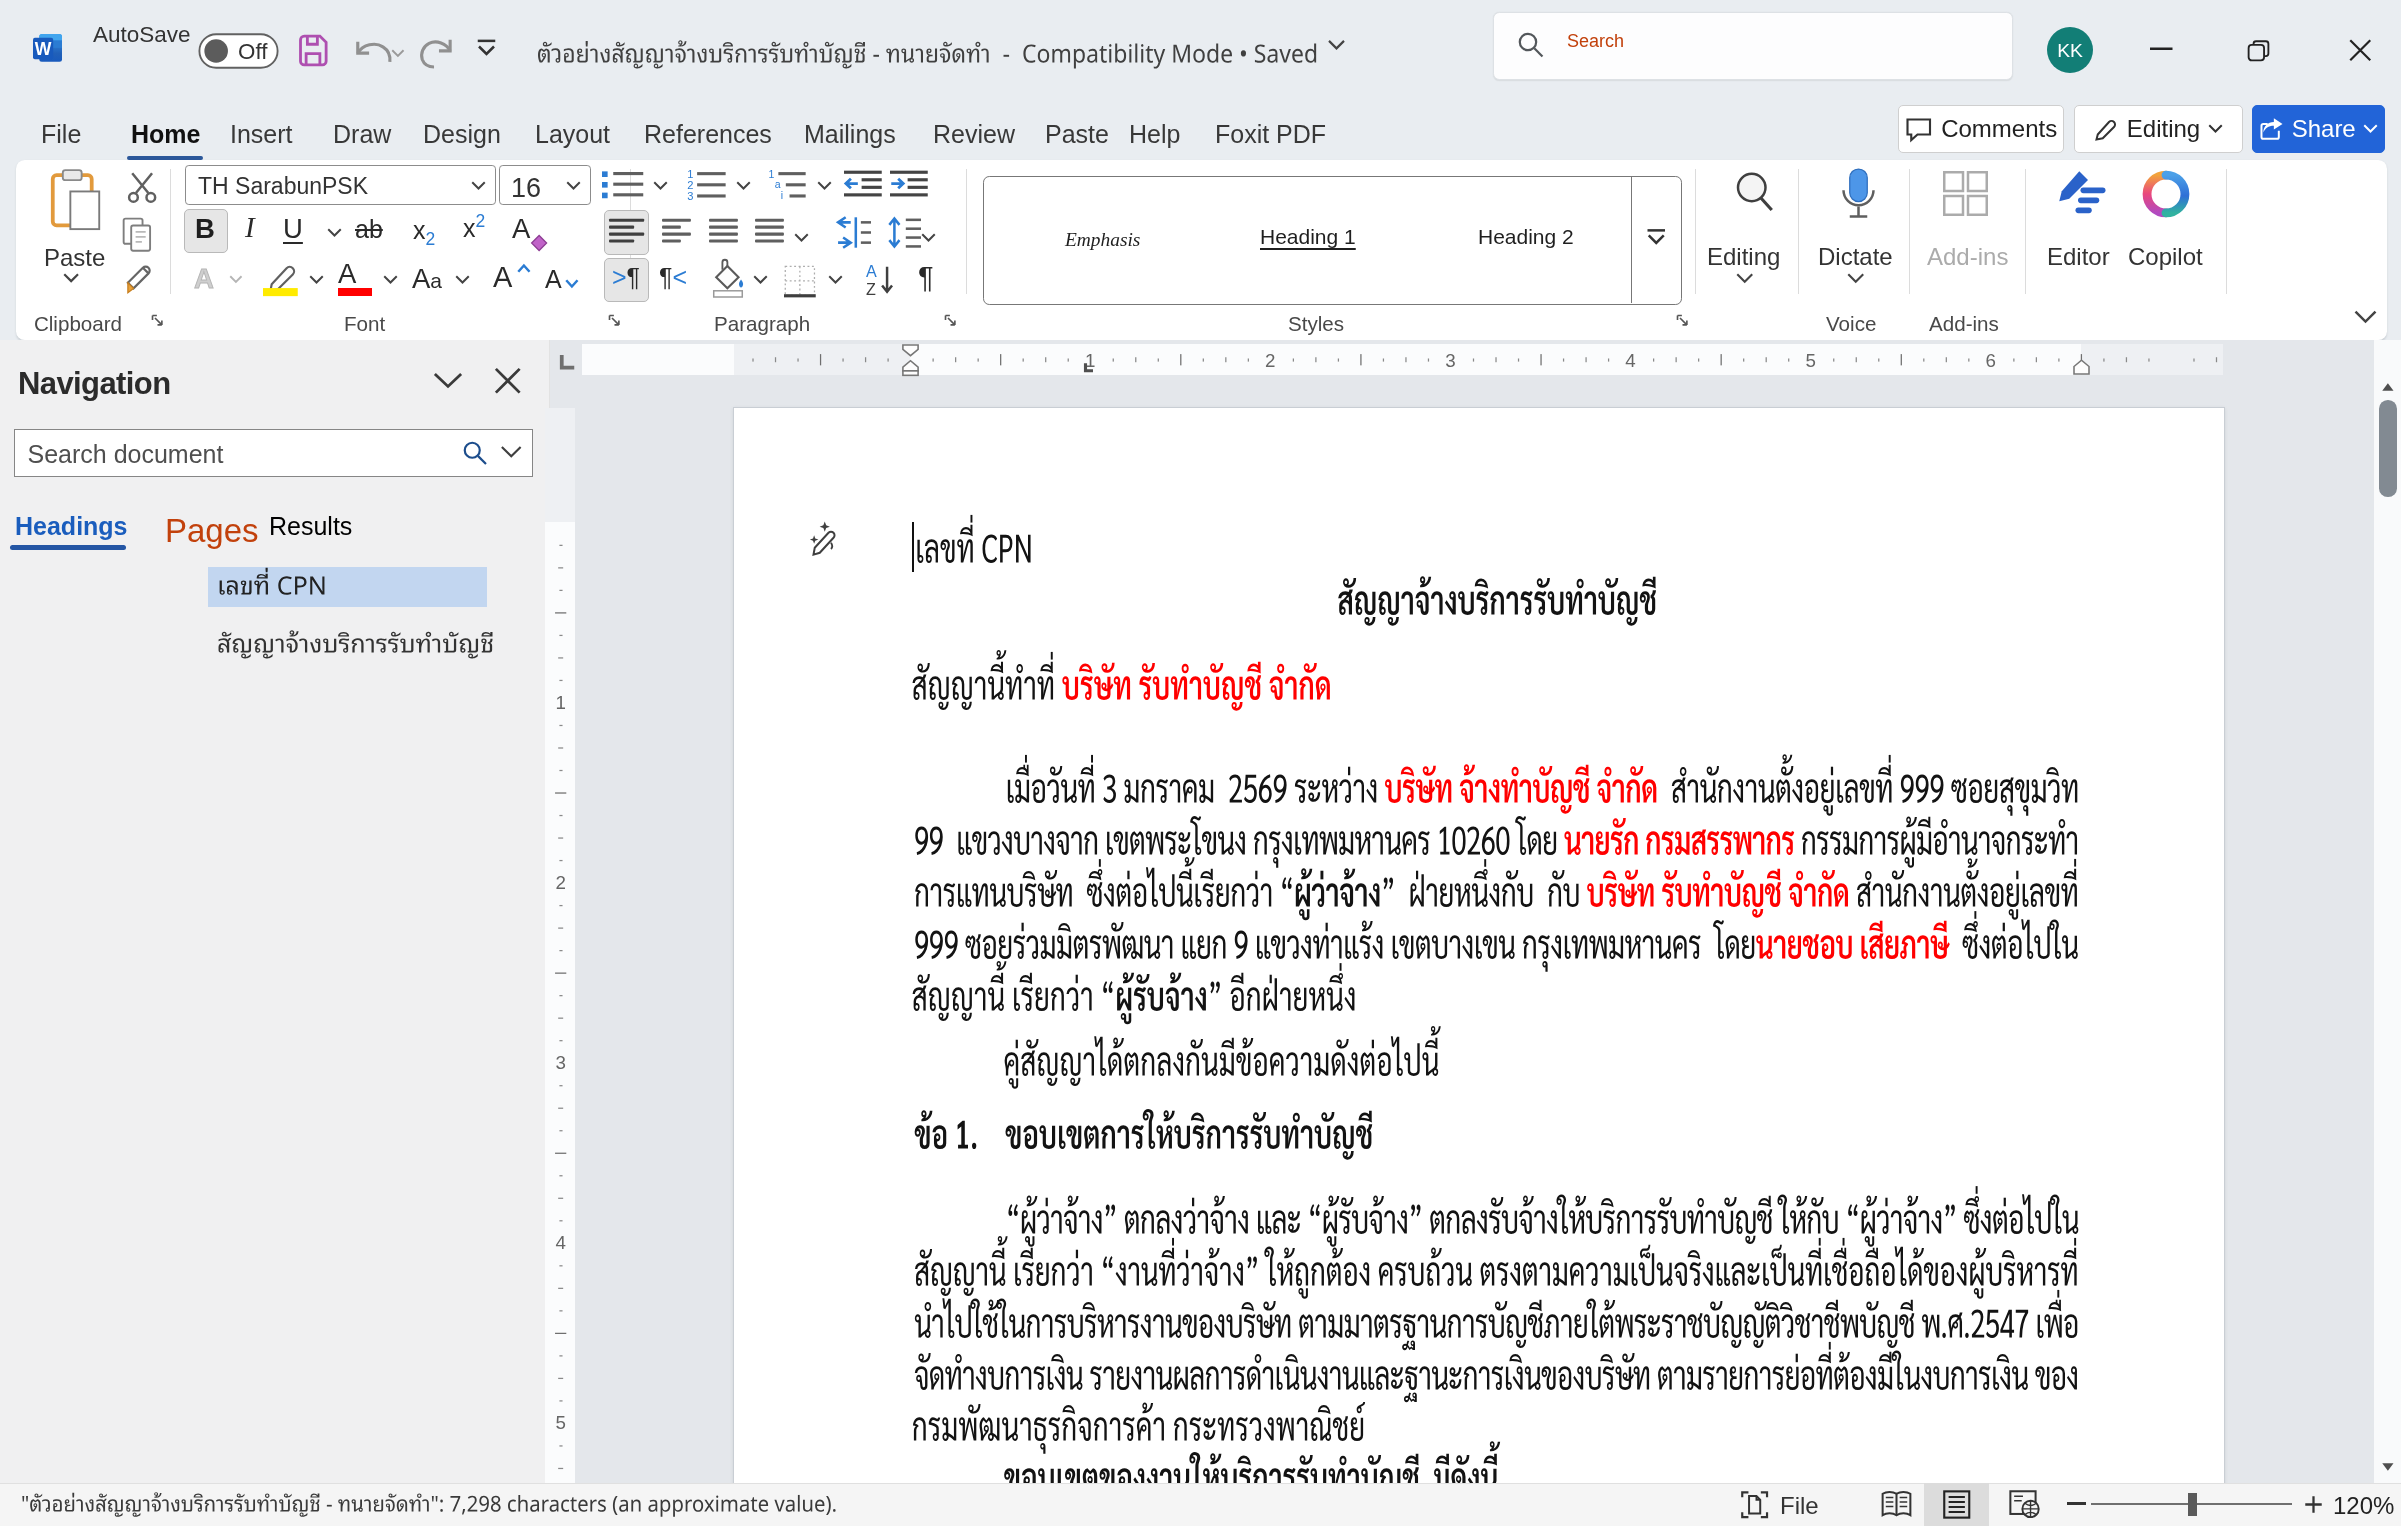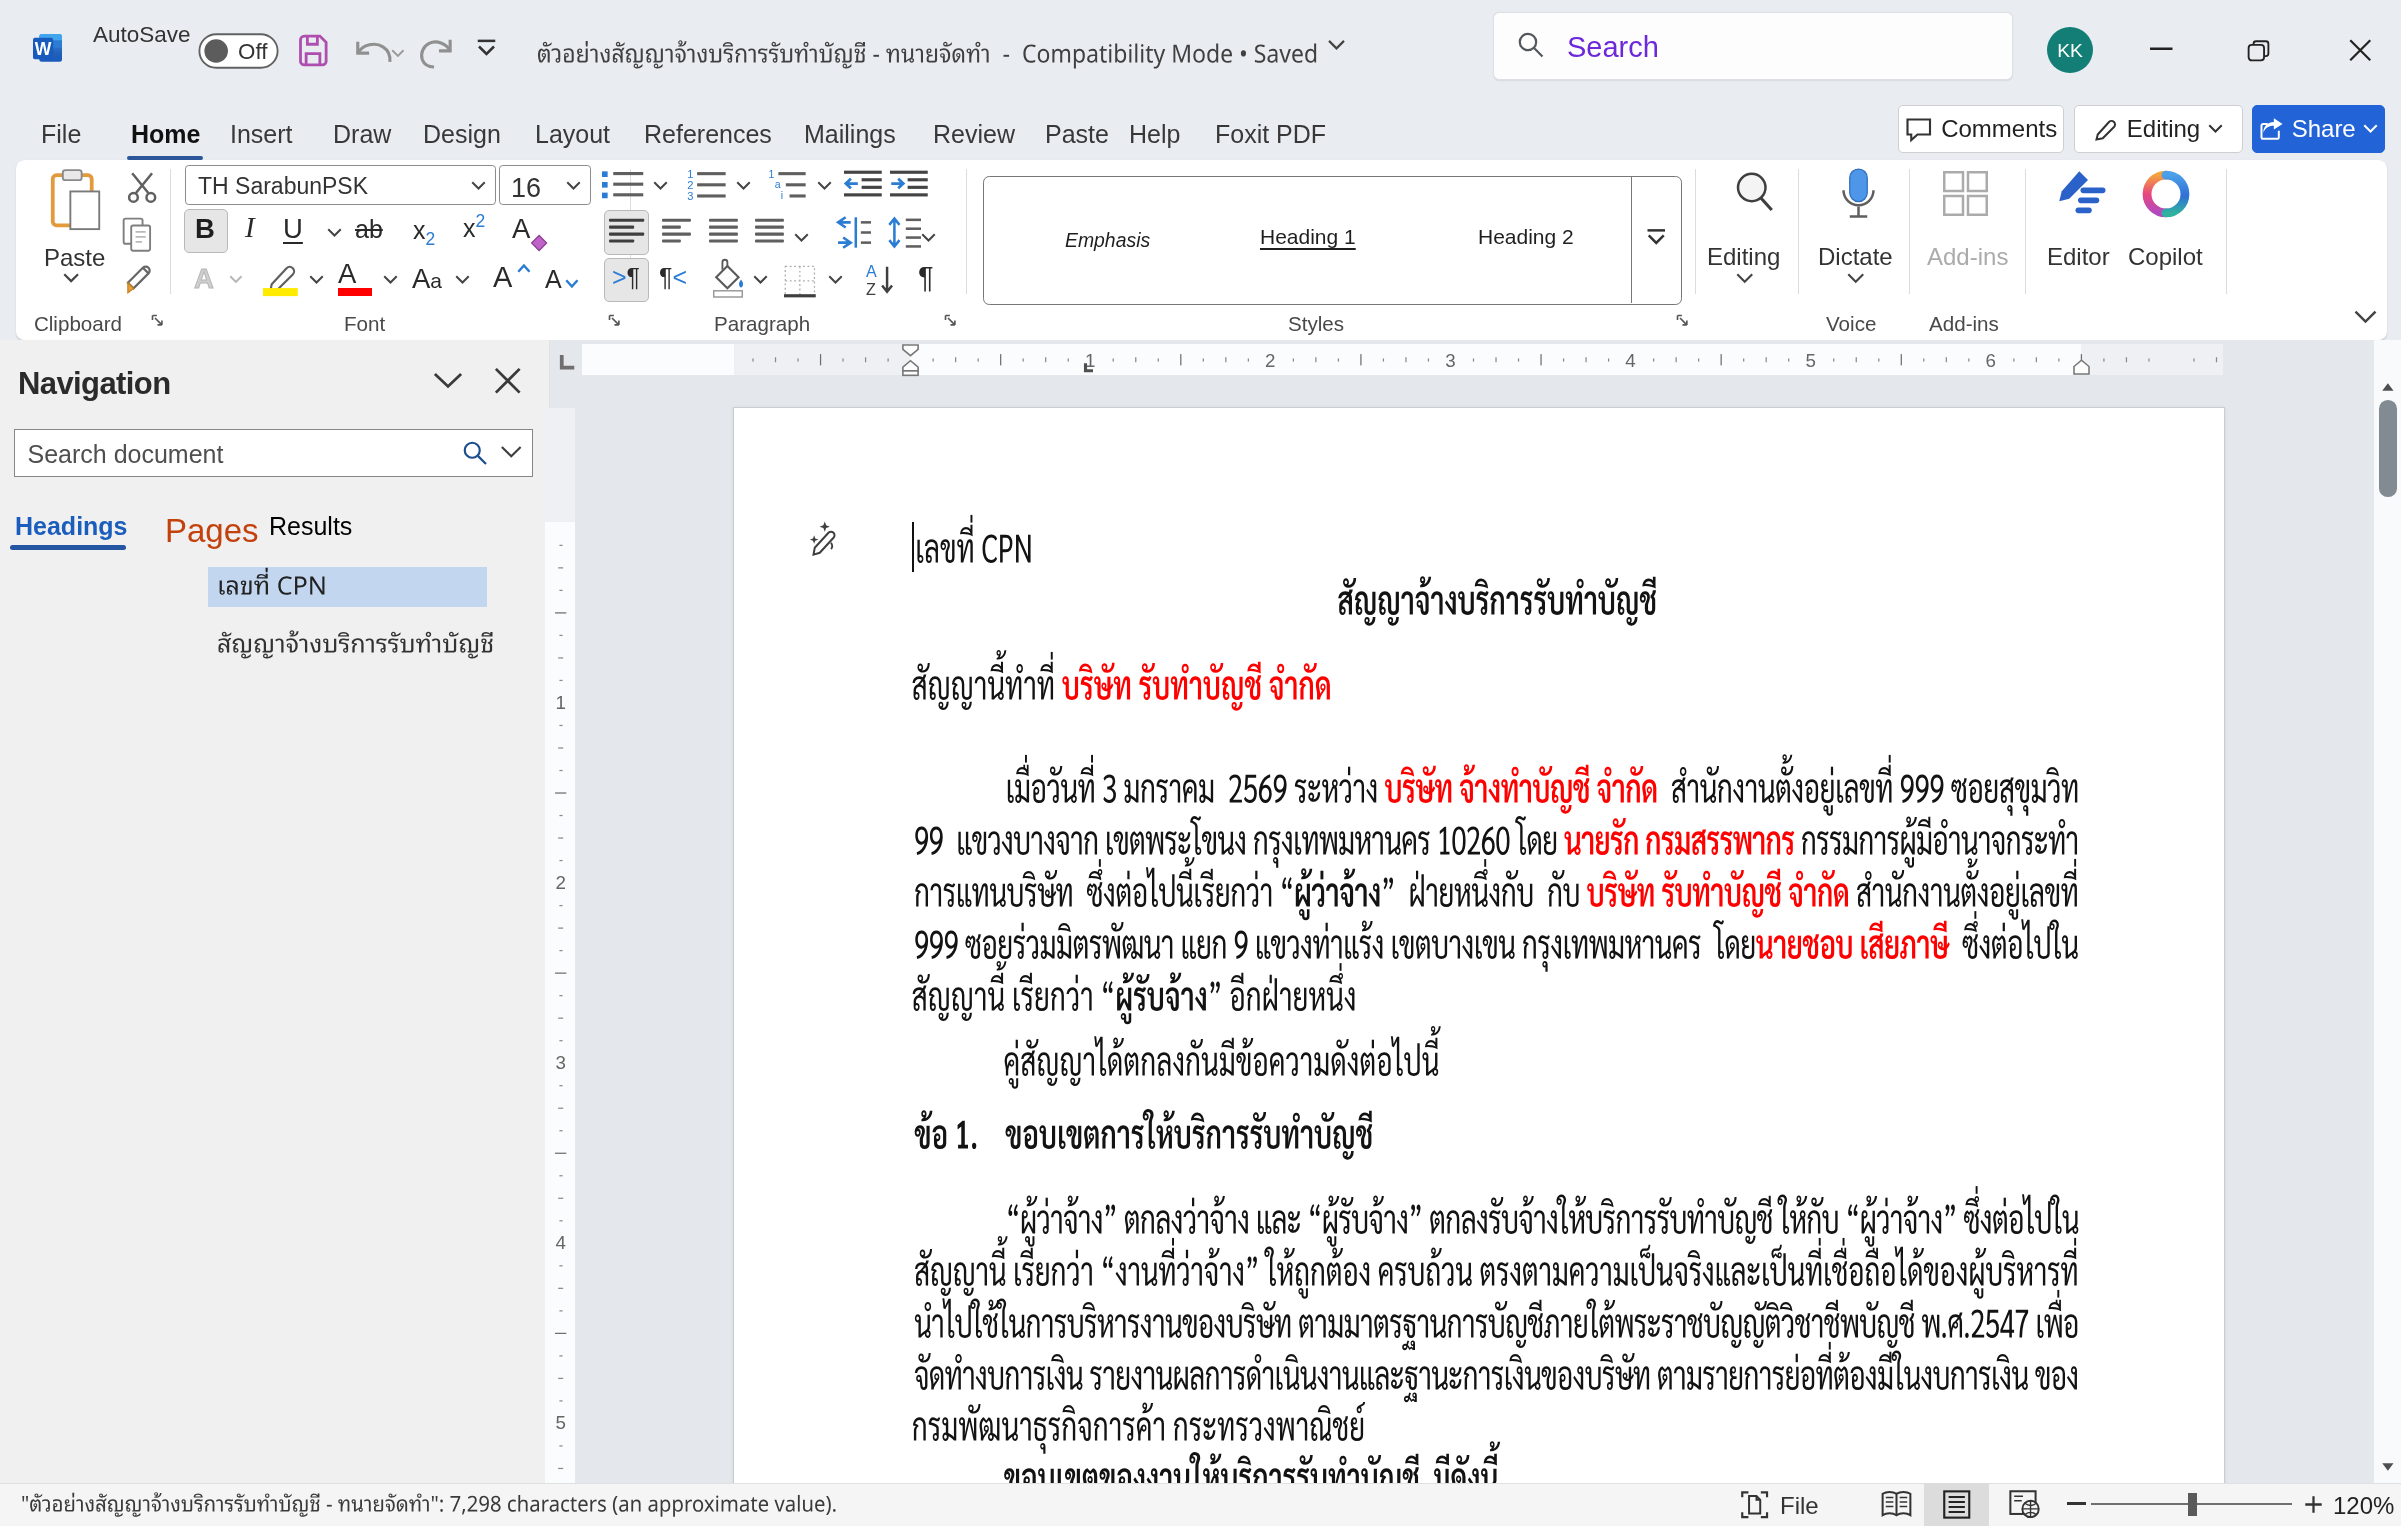--- a/index.html
+++ b/index.html
@@ -17,21 +17,21 @@
 .tbx{position:absolute;font-size:24px;color:#3a3a3a;white-space:nowrap}
 .ribtx{position:absolute;font-size:24px;color:#333;white-space:nowrap}
 .seltile{background:#e6e6e6;border:1.3px solid #b9b9b9;border-radius:5px}
 .navpane{position:absolute;left:0;top:340px;width:550px;height:1143px;background:#f0f0f1;border-right:0.6px solid #e2e2e2}
 .docarea{position:absolute;left:550px;top:340px;width:1851px;height:1143px;background:#e4e7eb}
 .page{position:absolute;left:734px;top:408px;width:1490px;height:1118px;background:#fff;outline:0.6px solid #c9ced4;box-shadow:0 0.6px 3.8px rgba(80,90,100,.25);overflow:hidden}
 .statusbar{position:absolute;left:0;top:1483px;width:2401px;height:43px;background:#f5f5f5;border-top:0.6px solid #e0e0e0}
 
 </style></head><body>
 <div class="ab" style="left:93px;top:22px;font-size:22.5px;color:#333">AutoSave</div>
-<div class="ab" style="left:1567px;top:31px;font-size:29px;color:#6d28d9">Search</div>
+<div class="ab" style="left:1567px;top:31px;font-size:18px;color:#c2410c">Search</div>
 <div class="ab" style="left:1493px;top:12px;width:520px;height:68px;background:#fdfdfe;border:0.6px solid #dde1e5;border-radius:6.3px;box-shadow:0 0.6px 1.3px rgba(0,0,0,.08);z-index:-1"></div>
 <svg class="ab" style="left:1327px;top:39px" width="19" height="12.5" viewBox="0 0 30 20">
     <path d="M3 3 L15 15 L27 3" fill="none" stroke="#444" stroke-width="3.4"></path>
   </svg>
 <div class="tabtx" style="left:41px">File</div>
 <div class="tabtx" style="left:131px;font-weight:700;color:#111">Home</div>
 <div class="ab" style="left:127px;top:156px;width:76px;height:4.4px;background:#2b579a;border-radius:1.9px"></div>
 <div class="tabtx" style="left:230px">Insert</div>
 <div class="tabtx" style="left:333px">Draw</div>
 <div class="tabtx" style="left:423px">Design</div>
@@ -339,21 +339,21 @@
     <path d="M2 2 L12 12 L22 2" fill="none" stroke="#444" stroke-width="3.2"></path>
   </svg>
 <svg class="ab" style="left:866px;top:263px" width="31" height="35" viewBox="0 0 50 56">
     <text x="0" y="22" font-size="26" fill="#2b7cd3" font-family="Liberation Sans">A</text>
     <text x="0" y="52" font-size="26" fill="#3f3f3f" font-family="Liberation Sans">Z</text>
     <path d="M34 6 V44 M26 36 L34 46 L42 36" fill="none" stroke="#3f3f3f" stroke-width="4"></path>
   </svg>
 <div class="ab" style="left:918px;top:261px;font-size:29px;color:#2a2a2a">¶</div>
 <div class="ab" style="left:983px;top:176px;width:699px;height:129px;border:1.3px solid #777;border-radius:6.3px;background:#fff"></div>
 <div class="ab" style="left:1631px;top:177px;width:1.3px;height:126px;background:#777"></div>
-<div class="ab" style="left:1065px;top:229px;font-size:19.4px;font-style:italic;color:#1f1f1f;font-family:Liberation Sans, sans-serif">Emphasis</div>
+<div class="ab" style="left:1065px;top:229px;font-size:19.4px;font-style:italic;color:#1f1f1f;font-family:Liberation Serif, serif">Emphasis</div>
 <div class="ab" style="left:1260px;top:225px;font-size:21px;color:#1f1f1f;text-decoration:underline;text-underline-offset:4.4px">Heading 1</div>
 <div class="ab" style="left:1478px;top:225px;font-size:21px;color:#1f1f1f">Heading 2</div>
 <svg class="ab" style="left:1645px;top:229px" width="22.5" height="19" viewBox="0 0 36 30">
     <rect x="4" y="0" width="28" height="4" fill="#333"></rect>
     <path d="M6 10 L18 22 L30 10" fill="none" stroke="#333" stroke-width="4"></path>
   </svg>
 <svg class="ab" style="left:1733px;top:170px" width="45" height="45" viewBox="0 0 72 72">
     <circle cx="30" cy="28" r="22" fill="#f4f4f4" stroke="#3f3f3f" stroke-width="4"></circle>
     <path d="M44 44 L62 64" stroke="#3f3f3f" stroke-width="5"></path>
   </svg>

